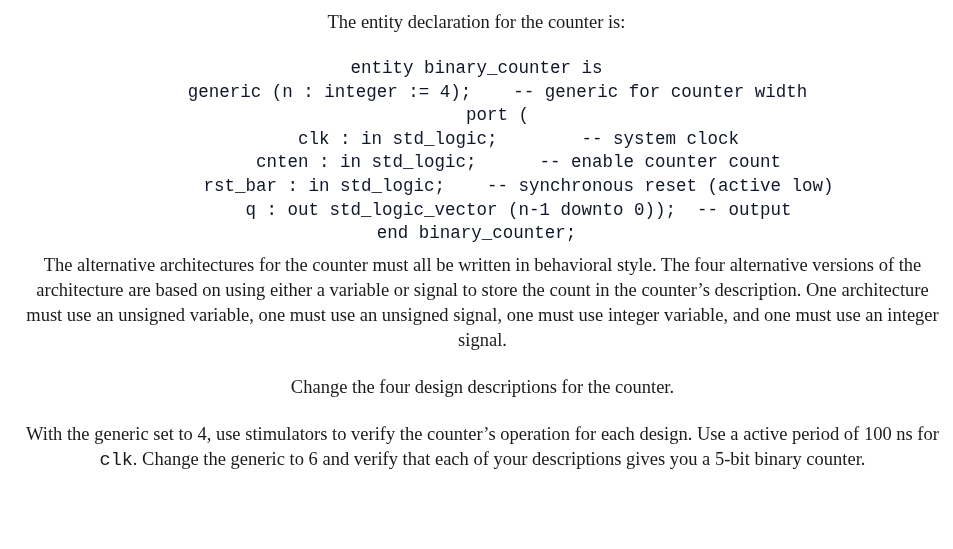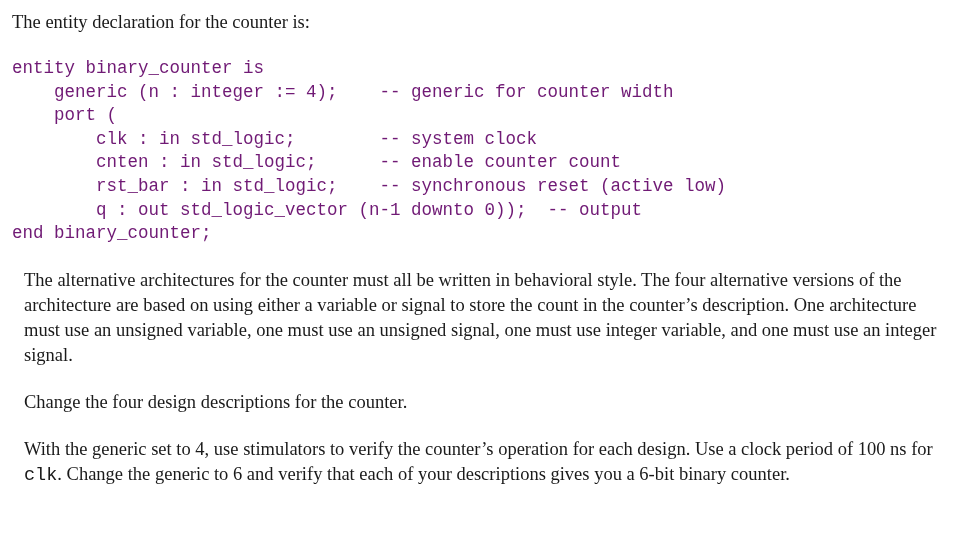--- a/index.html
+++ b/index.html
@@ -1,34 +1,34 @@
 <!DOCTYPE html>
 <html><head>
 <meta charset="utf-8">
 <style>
-  * { margin: 0; padding: 0; box-sizing: border-box; }
+  * { margin: 0; padding: 0; box-sizing: border-box; text-align: center; }
   body {
     width: 953px;
     height: 549px;
     background: #ffffff;
     font-family: "Times New Roman", Times, serif;
     font-size: 18.5px;
     color: #1a1a1a;
     line-height: 1.35;
     padding: 10px 12px 12px 12px;
     overflow: hidden;
   }
   .intro { margin-bottom: 22px; }
   .code-block {
     font-family: "Courier New", Courier, monospace;
     font-size: 17.5px;
     white-space: pre;
-    color: #701a75;
+    color: #0f172a;
     line-height: 1.35;
-    margin-bottom: 22px;
+    margin-bottom: 7px;
   }
   .para { margin-bottom: 22px; margin-left: 12px; }
   .mono { font-family: "Courier New", Courier, monospace; }
 </style>
 </head>
 <body>
 
 <div class="intro">The entity declaration for the counter is:</div>
 
 <div class="code-block"><span>entity binary_counter is</span>
@@ -38,14 +38,14 @@
 <span>        cnten : in std_logic;      -- enable counter count</span>
 <span>        rst_bar : in std_logic;    -- synchronous reset (active low)</span>
 <span>        q : out std_logic_vector (n-1 downto 0));  -- output</span>
 <span>end binary_counter;</span></div>
 
 <div class="para">The alternative architectures for the counter must all be written in behavioral style. The four alter­native versions of the architecture are based on using either a variable or signal to store the count in the counter’s description. One architecture must use an unsigned variable, one must use an unsigned signal, one must use integer variable, and one must use an integer signal.</div>
 
 <div class="para">Change the four design descriptions for the counter.</div>
 
 <div class="para">
-  <span>With the generic set to 4, use stimulators to verify the counter’s operation for each design. Use a clock period of 100 ns for </span><span class="mono">clk</span><span>. Change the generic to 6 and verify that each of your descriptions gives you a 6-bit binary counter.</span>
+  <span>With the generic set to 4, use stimulators to verify the counter’s operation for each design. Use a active period of 100 ns for </span><span class="mono">clk</span><span>. Change the generic to 6 and verify that each of your descriptions gives you a 5-bit binary counter.</span>
 </div>
 
 </body></html>

